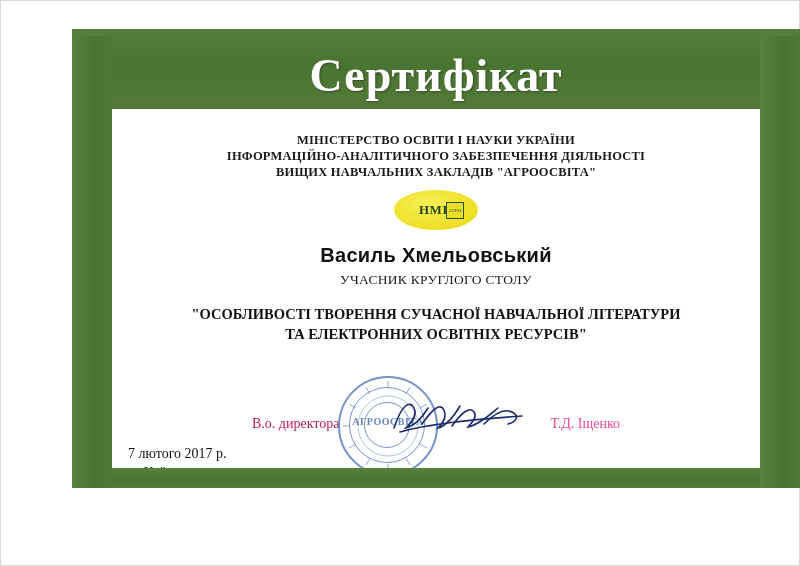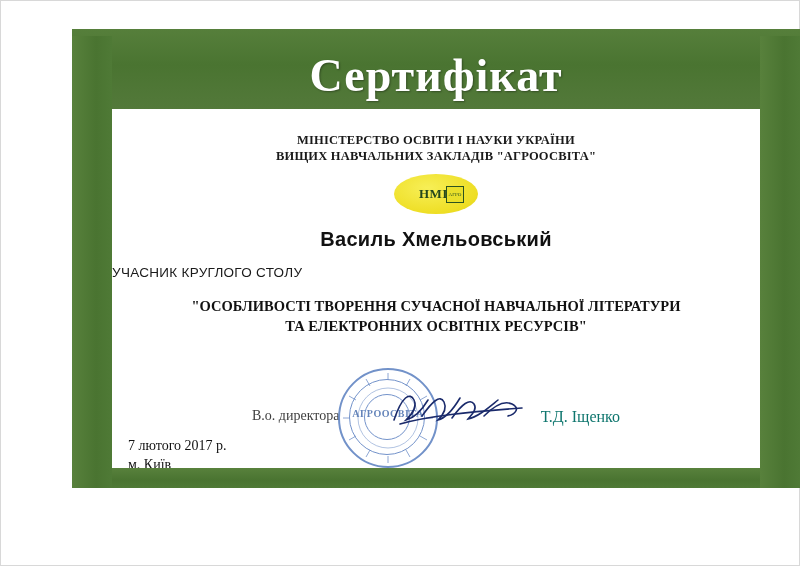--- a/index.html
+++ b/index.html
@@ -144,23 +144,23 @@
   .recipient {
     margin-top: 14px;
     text-align: center;
     font-family: "Liberation Sans", sans-serif;
     font-weight: bold;
     font-size: 20px;
     color: #111111;
     letter-spacing: 0.3px;
   }
   .role {
-    margin-top: 14px;
-    text-align: left;
-    font-family: Liberation Sans, sans-serif;
+    margin-top: 5px;
+    text-align: center;
+    font-family: Liberation Serif, serif;
     font-size: 13.5px;
     color: #1a1a1a;
     letter-spacing: 0.3px;
   }
   .topic {
     margin-top: 16px;
     text-align: center;
     font-family: "Liberation Serif", serif;
     font-weight: bold;
     font-size: 14.5px;
@@ -173,29 +173,29 @@
     position: relative;
     margin-top: 38px;
     height: 70px;
   }
   .sign-left {
     position: absolute;
     left: 140px;
     top: 34px;
     font-family: "Liberation Serif", serif;
     font-size: 14px;
-    color: #404040;
+    color: #be185d;
   }
   .sign-right {
     position: absolute;
     right: 140px;
     top: 34px;
     font-family: "Liberation Serif", serif;
-    font-size: 16px;
-    color: #0f766e;
+    font-size: 14px;
+    color: #ec4899;
   }
   
   .stamp {
     position: absolute;
     left: 226px;
     top: -6px;
     width: 96px;
     height: 96px;
     border-radius: 50%;
     border: 2px solid #5a7fc0;
@@ -265,20 +265,21 @@
       <div class="banner-title">Сертифікат</div>
     </div>
 
     <div class="side-strip left"></div>
     <div class="side-strip right"></div>
 
     <div class="body-area">
 
       <div class="org-block">
         <span class="org-line">МІНІСТЕРСТВО ОСВІТИ І НАУКИ УКРАЇНИ</span>
+        <span class="org-line">ІНФОРМАЦІЙНО-АНАЛІТИЧНОГО ЗАБЕЗПЕЧЕННЯ ДІЯЛЬНОСТІ</span>
         <span class="org-line">ВИЩИХ НАВЧАЛЬНИХ ЗАКЛАДІВ "АГРООСВІТА"</span>
       </div>
 
       <div class="logo-wrap">
         <div class="logo">
           <span class="logo-text">НМЦ</span>
           <span class="logo-badge">АГРО</span>
         </div>
       </div>
 

